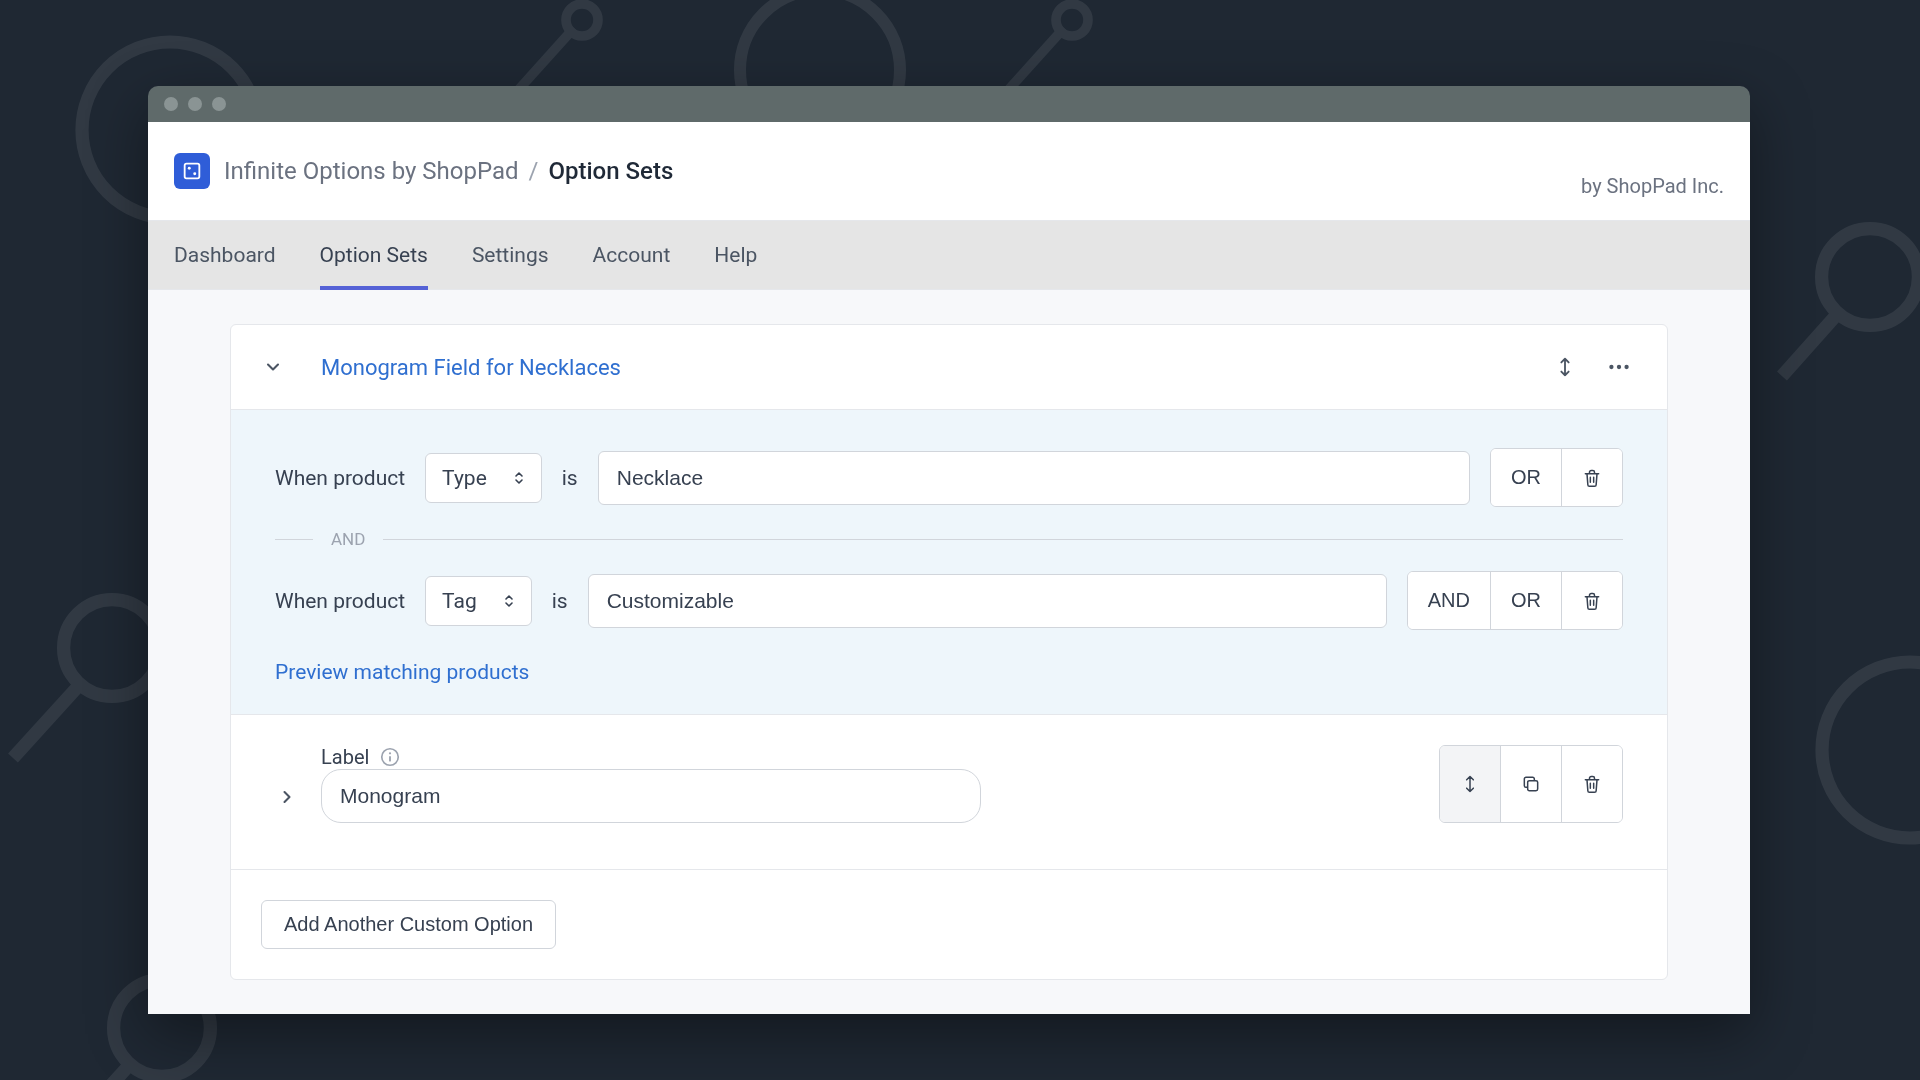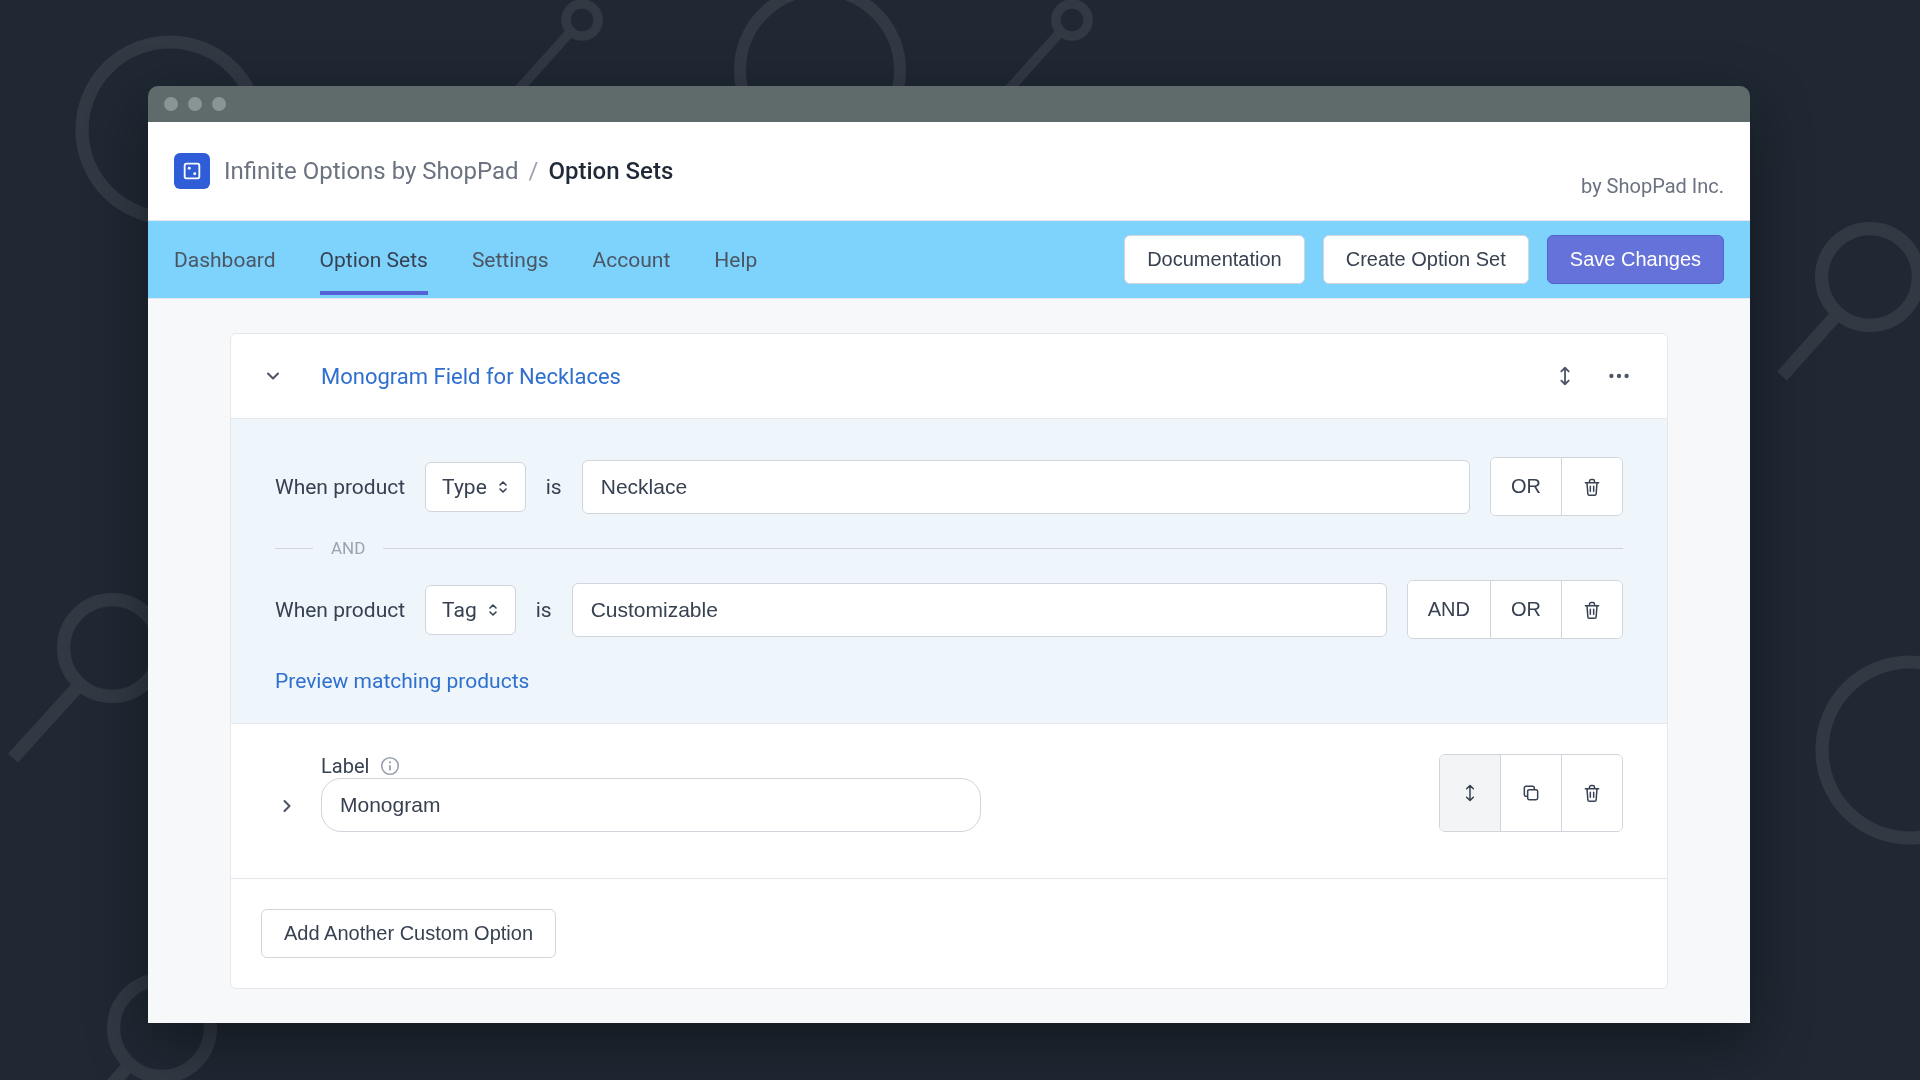--- a/index.html
+++ b/index.html
@@ -76,21 +76,21 @@
 .breadcrumb .root { color: #6b7280; }
 .breadcrumb .sep { color: #9ca3af; }
 .breadcrumb .leaf { color: #1f2937; font-weight: 500; }
 .by-line {
   color: #6b7280;
   font-size: 20px;
   margin-bottom: 22px;
   margin-top: 30px;
 }
 .navbar {
-  background: #7dd3fc;
+  background: #e5e5e5;
   border-bottom: 1px solid #e5e7eb;
   display: flex;
   align-items: center;
   padding: 0 26px;
 }
 .nav-tabs {
   display: flex;
   gap: 44px;
 }
 .nav-tab {
@@ -174,21 +174,21 @@
   align-items: center;
   gap: 20px;
 }
 .rule-label {
   color: #374151;
   font-size: 21px;
 }
 .select-wrap {
   display: flex;
   align-items: center;
-  gap: 10px;
+  gap: 26px;
   background: #fff;
   border: 1px solid #d1d5db;
   border-radius: 6px;
   padding: 12px 16px;
   cursor: pointer;
   font-size: 21px;
   color: #374151;
 }
 .text-input {
   flex: 1;
@@ -338,25 +338,20 @@
     </div>
 
     <div class="navbar">
       <div class="nav-tabs">
         <div class="nav-tab">Dashboard</div>
         <div class="nav-tab active">Option Sets</div>
         <div class="nav-tab">Settings</div>
         <div class="nav-tab">Account</div>
         <div class="nav-tab">Help</div>
       </div>
-      <div class="nav-actions">
-        <button class="btn">Documentation</button>
-        <button class="btn">Create Option Set</button>
-        <button class="btn primary">Save Changes</button>
-      </div>
     </div>
 
     <div class="workspace">
       <div class="card">
 
         <div class="card-header">
           <div class="chev">
             <svg width="20" height="20" viewBox="0 0 24 24">
                 <path d="M6 9l6 6 6-6" stroke="currentColor" stroke-width="2.5" fill="none" stroke-linecap="round" stroke-linejoin="round"></path>
               </svg>

